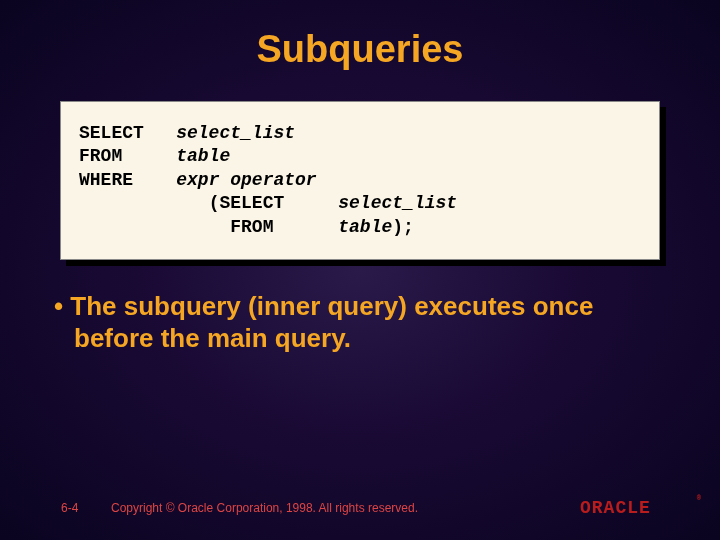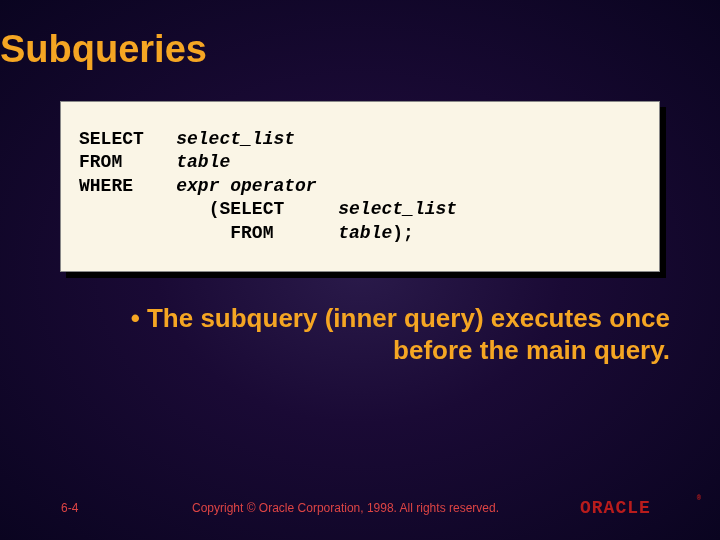--- a/index.html
+++ b/index.html
@@ -5,21 +5,21 @@
   * { margin: 0; padding: 0; box-sizing: border-box; }
   body {
     width: 720px;
     height: 540px;
     background: radial-gradient(ellipse at center, #2a1a4a 0%, #1a0a35 40%, #0a0420 100%);
     font-family: Arial, Helvetica, sans-serif;
     position: relative;
     overflow: hidden;
   }
   .title {
-    text-align: left;
+    text-align: center;
     color: #f5a623;
     font-size: 38px;
     font-weight: bold;
     padding-top: 28px;
     padding-bottom: 30px;
     font-family: Arial, sans-serif;
   }
   .code-box-wrap {
     margin: 0 60px 30px 60px;
     position: relative;
@@ -30,21 +30,21 @@
     left: 6px;
     right: -6px;
     bottom: -6px;
     background: #000;
     z-index: 0;
   }
   .code-box {
     position: relative;
     background: #faf5e6;
     border: 1px solid #888;
-    padding: 26px 18px;
+    padding: 20px 18px;
     z-index: 1;
     font-family: "Courier New", Courier, monospace;
     font-size: 18px;
     font-weight: bold;
     line-height: 1.3;
     white-space: pre;
     color: #000;
   }
   .code-box .italic { font-style: italic; font-weight: bold; }
   .bullets {
@@ -52,21 +52,20 @@
     color: #f5a623;
   }
   .bullets li {
     list-style: none;
     font-size: 26px;
     font-weight: bold;
     line-height: 1.25;
     margin-bottom: 14px;
     padding-left: 24px;
     text-indent: -20px;
-    text-align: right;
   }
   .bullets li::before {
     content: "• ";
   }
   .footer {
     position: absolute;
     bottom: 22px;
     left: 11px;
     right: 0;
     display: flex;
@@ -74,21 +73,21 @@
     padding: 0 20px;
   }
   .slide-num {
     color: #d44;
     font-size: 12px;
     width: 80px;
     padding-left: 30px;
   }
   .copyright {
     flex: 1;
-    text-align: center;
+    text-align: left;
     color: #d44;
     font-size: 12px;
   }
   .oracle-logo {
     color: #b91c1c;
     font-family: Liberation Mono, monospace;
     font-size: 18px;
     font-weight: bold;
     letter-spacing: 1px;
     width: 120px;

